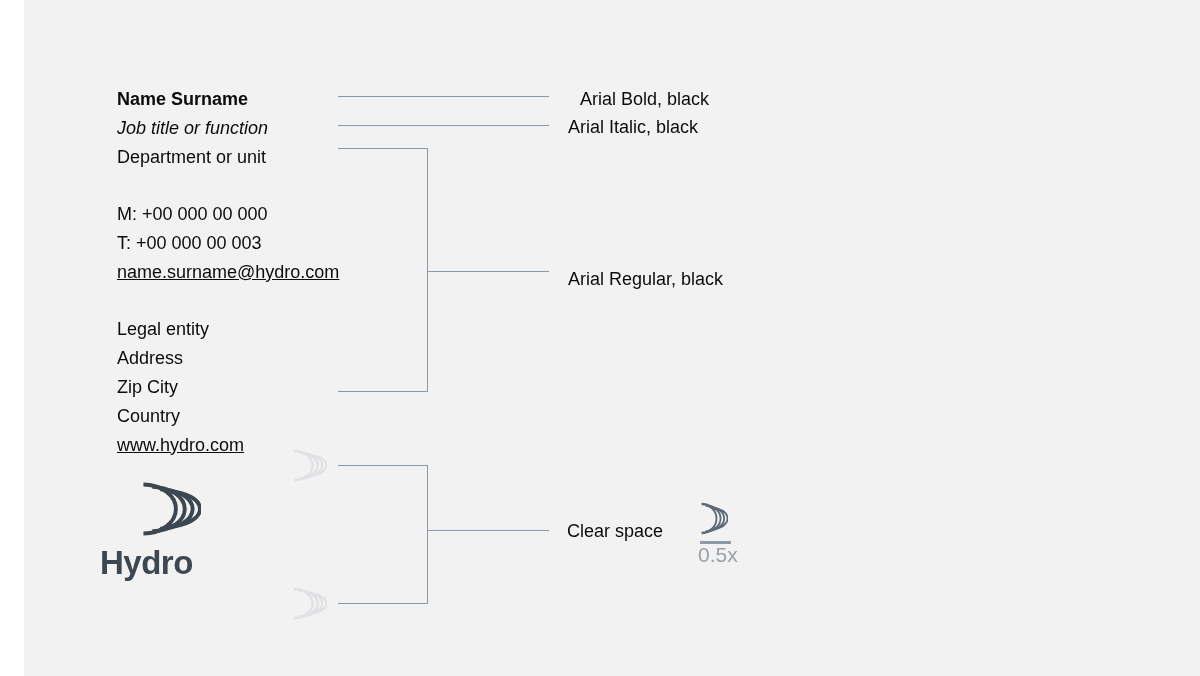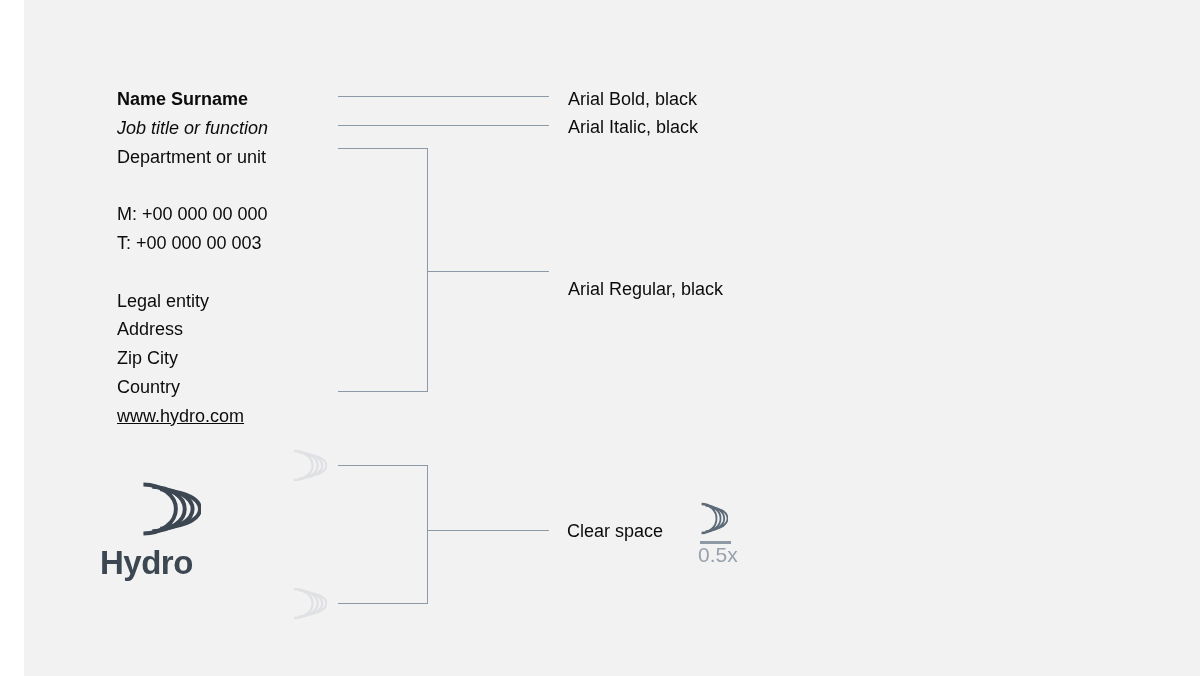--- a/index.html
+++ b/index.html
@@ -12,23 +12,23 @@
     margin-left:24px;
   }
   
   .sig{position:absolute;left:93px;top:85px;color:#0c0c0c;font-size:18px;}
   .sig-line{height:28.8px;line-height:28.8px;white-space:pre;}
   .b{font-weight:bold;}
   .i{font-style:italic;}
   .u{text-decoration:underline;}
   
   .label{position:absolute;font-size:18px;line-height:26px;color:#0c0c0c;white-space:pre;}
-  .lbl-bold{left:544px;top:86px;}
+  .lbl-bold{left:556px;top:86px;}
   .lbl-italic{left:544px;top:114px;}
-  .lbl-regular{left:544px;top:276px;text-align:center;}
+  .lbl-regular{left:544px;top:266px;text-align:center;}
   .lbl-clear{left:543px;top:518px;}
   
   .ln{position:absolute;background:#8c9aa7;}
   .ln-name{left:314px;top:96px;width:211px;height:1px;}
   .ln-title{left:314px;top:125px;width:211px;height:1px;}
   .br1-top{left:314px;top:148px;width:89px;height:1px;}
   .br1-vert{left:403px;top:148px;width:1px;height:244px;}
   .br1-bot{left:314px;top:391px;width:89px;height:1px;}
   .br1-mid{left:404px;top:271px;width:121px;height:1px;}
   .br2-top{left:314px;top:465px;width:89px;height:1px;}
@@ -66,20 +66,21 @@
 
 <div class="canvas">
 
   <div class="sig">
     <div class="sig-line b">Name Surname</div>
     <div class="sig-line i">Job title or function</div>
     <div class="sig-line">Department or unit</div>
     <div class="sig-line"></div>
     <div class="sig-line">M: +00 000 00 000</div>
     <div class="sig-line">T: +00 000 00 003</div>
+    <div class="sig-line u">name.surname@hydro.com</div>
     <div class="sig-line"></div>
     <div class="sig-line">Legal entity</div>
     <div class="sig-line">Address</div>
     <div class="sig-line">Zip City</div>
     <div class="sig-line">Country</div>
     <div class="sig-line u">www.hydro.com</div>
   </div>
 
   <div class="ln ln-name"></div>
   <div class="ln ln-title"></div>

